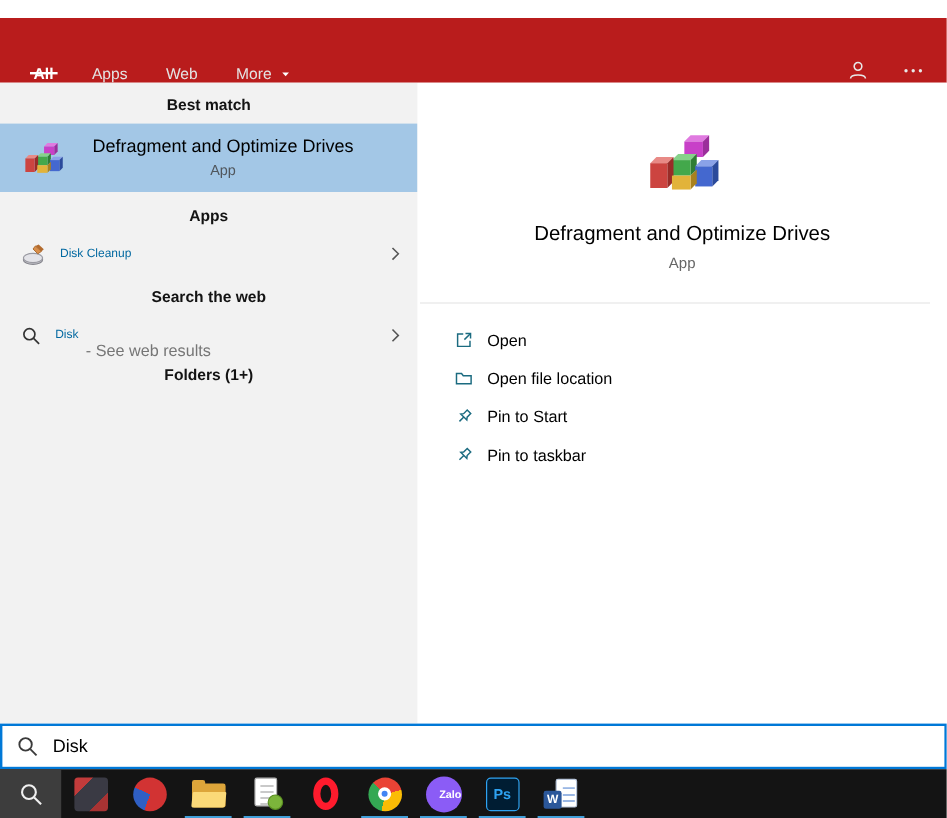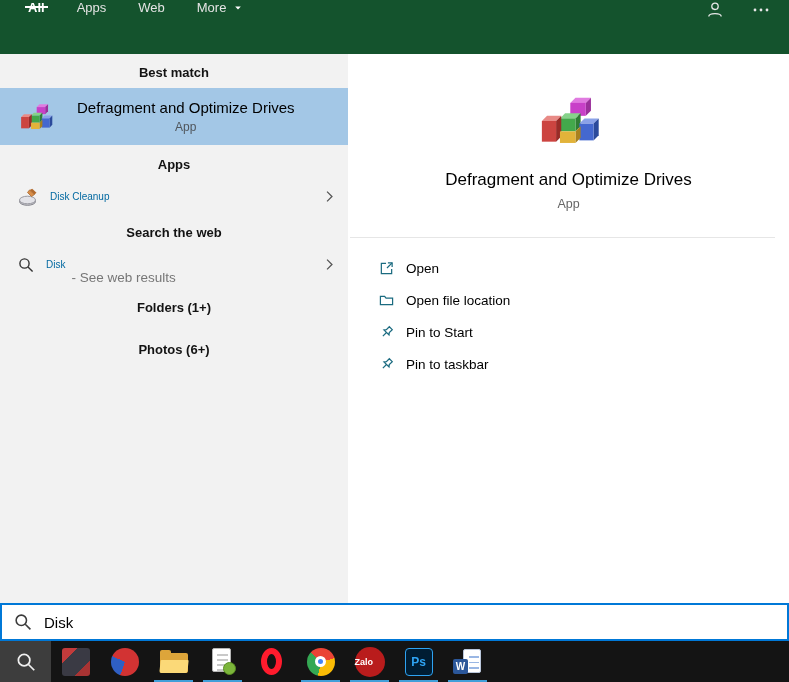--- a/index.html
+++ b/index.html
@@ -2,21 +2,21 @@
 <html><head>
 <meta charset="utf-8">
 <style>
   * { margin:0; padding:0; box-sizing:border-box; }
   html,body { width:789px; height:682px; }
   body { font-family:"Liberation Sans", sans-serif; background:#fff; overflow:hidden; }
 
   .screen { width:789px; height:682px; display:flex; flex-direction:column; background:#fff; }
 
   
-  .topbar { flex:0 0 54px; background:#14532d; display:flex; align-items:flex-start; justify-content:space-between; padding:0 18px 0 12px; }
+  .topbar { flex:0 0 54px; background:#b91c1c; display:flex; align-items:flex-end; justify-content:space-between; padding:0 18px 0 12px;margin-top:15px; }
   .tabs { display:flex; }
   .tab { color:#e4e4e4; font-size:13px; padding:0 16px; display:flex; align-items:center; gap:7px; position:relative; cursor:pointer; }
   .tab.active { color:#fff; font-weight:bold; }
   .tab.active::after { content:""; position:absolute; left:13px; right:13px; bottom:7px; height:2px; background:#fff; }
   .topbar-right { display:flex; align-items:center; gap:26px; }
   .tb-icon { width:20px; height:20px; color:#e8e8e8; cursor:pointer; }
 
   
   .body { flex:1 1 auto; min-height:0; display:flex; background:#fff; }
 
@@ -26,21 +26,21 @@
   .best-match { height:57px; background:#a3c7e6; display:flex; align-items:center; padding:0 12px 0 19px; gap:24px; cursor:pointer; }
   .icon34 { width:34px; height:34px; flex:0 0 auto; }
   .bm-title { font-size:15px; color:#000; }
   .bm-sub { font-size:12px; color:#50565c; margin-top:4px; }
   .row { height:33px; display:flex; align-items:center; padding:0 12px 0 18px; gap:12px; cursor:pointer; }
   .row-label { font-size:10px; font-weight:400; color:#0369a1; }
   .row-suffix { font-size:13.5px; color:#767676; font-weight:400; margin-left:5px;margin-top:25px; }
   .icon20 { width:20px; height:20px; flex:0 0 auto; }
   .icon16 { width:16px; height:16px; flex:0 0 auto; color:#333; }
   .chev { width:13px; height:13px; margin-left:auto; color:#555; cursor:pointer; }
-  .group-header { font-size:13px; font-weight:bold; color:#131313; padding:8px 14px; margin-top:11px; cursor:pointer; }
+  .group-header { font-size:13px; font-weight:bold; color:#131313; padding:8px 14px; margin-top:1px; cursor:pointer; }
   .group-header:first-of-type { margin-top:3px; }
 
   
   .preview { flex:1 1 auto; background:#fff; display:flex; flex-direction:column; align-items:center; padding-top:36px; }
   .icon62 { width:62px; height:62px; }
   .pv-title { margin-top:18px; font-size:17px; color:#000; }
   .pv-sub { margin-top:7px; font-size:12.5px; color:#666; }
   .pv-divider { align-self:stretch; height:1px; background:#e6e6e6; margin:26px 14px 0 2px; }
   .actions { align-self:stretch; margin-top:14px; padding-left:31px; display:flex; flex-direction:column; }
   .action { height:32px; display:flex; align-items:center; gap:12px; cursor:pointer; }
@@ -69,21 +69,21 @@
   .fe-back::before { content:""; position:absolute; left:0; top:-3px; width:11px; height:5px; background:#dda53a; border-radius:2px 2px 0 0; }
   .fe-front { position:absolute; left:0; bottom:0; width:28px; height:13px; background:#fbd978; border-radius:1px 1px 2px 2px; transform:skewX(-6deg); }
   .npp { width:26px; height:27px; position:relative; }
   .npp-page { position:absolute; left:2px; top:0; width:19px; height:24px; background:#fff; border:1px solid #b5b5b5; border-radius:2px;
               background-image:repeating-linear-gradient(#c9c9c9 0 1.5px, transparent 1.5px 5px); background-size:11px 100%; background-position:4px 5px; background-repeat:no-repeat; }
   .npp-dot { position:absolute; right:0; bottom:0; width:13px; height:13px; border-radius:50%; background:#7cb53b; border:1.5px solid #5b8f22; }
   .opera { width:21px; height:27px; border-radius:50%; border:6px solid #ff1b2d; background:transparent; }
   .chrome { width:28px; height:28px; border-radius:50%; display:flex; align-items:center; justify-content:center;
             background:conic-gradient(from -45deg,#ea4335 0 33%,#fbbc05 33% 66%,#34a853 66% 100%); }
   .chrome-hub { width:11px; height:11px; border-radius:50%; background:#4285f4; border:3px solid #fff; }
-  .zalo { width:30px; height:30px; border-radius:50%; background:#b91c1c; display:flex; align-items:center; justify-content:flex-start; }
+  .zalo { width:30px; height:30px; border-radius:50%; background:#8b5cf6; display:flex; align-items:center; justify-content:flex-end; }
   .zalo span { color:#fff; font-size:9px; font-weight:bold; }
   .ps { width:28px; height:28px; border-radius:4px; background:#001d33; border:1px solid #2ea3f2; display:flex; align-items:center; justify-content:center; }
   .ps span { color:#2ea3f2; font-size:12px; font-weight:bold; }
   .word { width:29px; height:27px; position:relative; }
   .word-page { position:absolute; right:1px; top:1px; width:18px; height:24px; background:#fff; border:1px solid #b9c6da; border-radius:2px;
                background-image:repeating-linear-gradient(#9ab7e4 0 1.5px, transparent 1.5px 5.5px); background-size:10px 14px; background-position:5px 6px; background-repeat:no-repeat; }
   .word-box { position:absolute; left:0; bottom:1px; width:15px; height:15px; background:#2b579a; display:flex; align-items:center; justify-content:center; border-radius:2px; }
   .word-box span { color:#fff; font-size:10px; font-weight:bold; }
 
   .defs-hidden { position:absolute; width:0; height:0; overflow:hidden; }
@@ -213,21 +213,20 @@
             <use href="#sym-search"></use>
           </svg>
         <span class="row-label"><span>Disk</span></span>
         <span class="row-suffix" style="margin-left:-6px;">- See web results</span>
         <svg class="chev">
             <use href="#sym-chev-right"></use>
           </svg>
       </div>
 
       <div class="group-header">Folders (1+)</div>
-      <div class="group-header">Photos (6+)</div>
     </aside>
 
     <main class="preview">
       <svg class="icon62">
           <use href="#sym-defrag"></use>
         </svg>
       <div class="pv-title">Defragment and Optimize Drives</div>
       <div class="pv-sub">App</div>
       <div class="pv-divider"></div>
 

